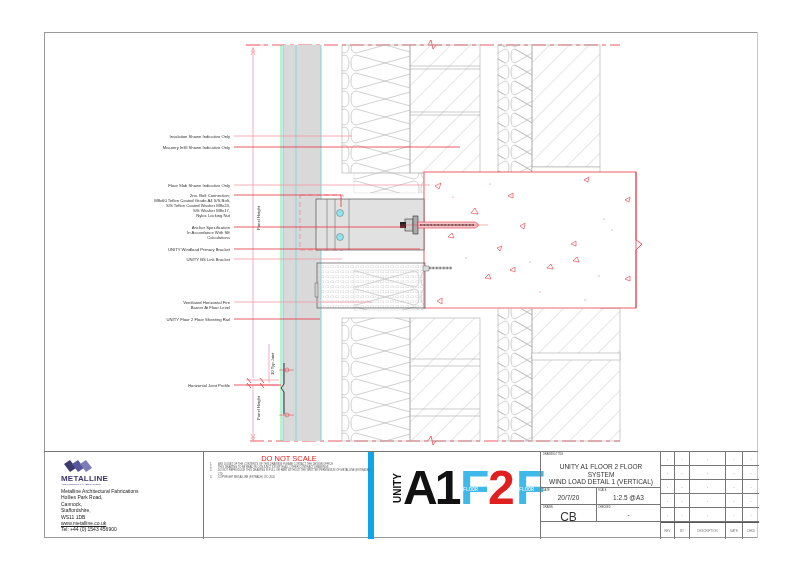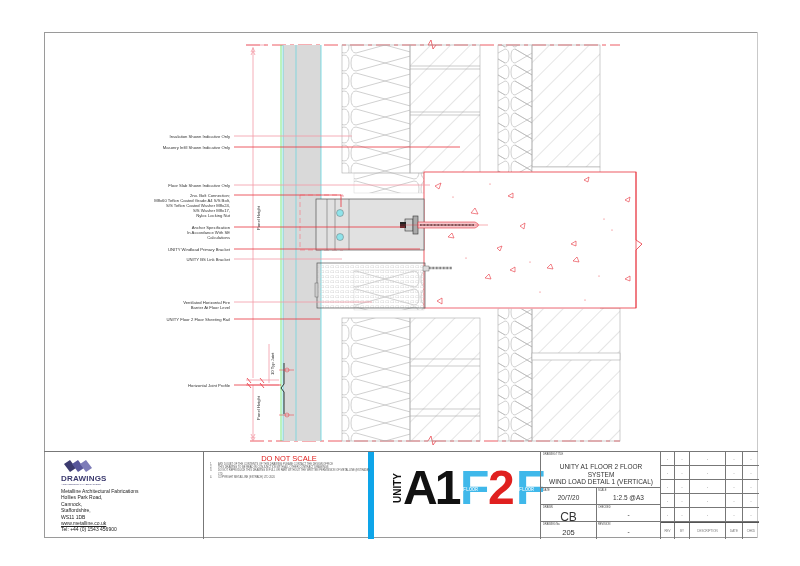--- a/index.html
+++ b/index.html
@@ -214,21 +214,21 @@
 <div class="vlbl" style="left:270px;top:375px;">10 Typ Joint</div>
 <div class="vlbl" style="left:256px;top:420px;">Panel Height</div>
 
 <div class="tb">
   <div class="tb-cell company">
     <svg class="logo-mark" width="34" height="14">
       <path d="M2,4 L8,0 L14,8 L8,12 Z" fill="#3b3a6e"></path>
       <path d="M10,4 L16,0 L22,8 L16,12 Z" fill="#57569a"></path>
       <path d="M18,4 L24,0 L30,8 L24,12 Z" fill="#7d7cb8"></path>
     </svg>
-    <div class="logo-text">DRAWINGS</div>
+    <div class="logo-text">METALLINE</div>
     <div class="logo-sub">ARCHITECTURAL FABRICATIONS</div>
     <div class="addr">
       <div>Metalline Architectural Fabrications</div>
       <div>Hollies Park Road,</div>
       <div>Cannock,</div>
       <div>Staffordshire,</div>
       <div>WS11 1DB</div>
       <div class="link">www.metalline.co.uk</div>
       <div>Tel: +44 (0) 1543 456900</div>
     </div>
@@ -290,30 +290,20 @@
     <div class="row" style="top:53px;height:17px;">
       <div style="position:absolute;left:0;top:0;width:55px;height:16px;border-right:1px solid #777;">
         <div class="cap">DRAWN</div>
         <div class="val" style="left:0;width:55px;top:5px;font-size:12px;">CB</div>
       </div>
       <div style="position:absolute;left:55px;top:0;width:65px;height:16px;">
         <div class="cap">CHECKED</div>
         <div class="val" style="left:0;width:65px;top:6px;">-</div>
       </div>
     </div>
-    <div class="row" style="top:70px;height:17px;border-bottom:none;">
-      <div style="position:absolute;left:0;top:0;width:55px;height:17px;border-right:1px solid #777;">
-        <div class="cap">DRAWING No.</div>
-        <div class="val" style="left:0;width:55px;top:6px;font-size:7.5px;">205</div>
-      </div>
-      <div style="position:absolute;left:55px;top:0;width:65px;height:17px;">
-        <div class="cap">REVISION</div>
-        <div class="val" style="left:0;width:65px;top:6px;">-</div>
-      </div>
-    </div>
   </div>
 
   <div class="tb-cell rev">
     <div class="rev-grid">
       <div class="rev-row" style="top:0;height:14px;">
         <div style="width:14px">-</div>
           <div style="width:15px">-</div>
           <div style="width:36px">-</div>
           <div style="width:17px">-</div>
           <div style="width:16px;border-right:none">-</div>

